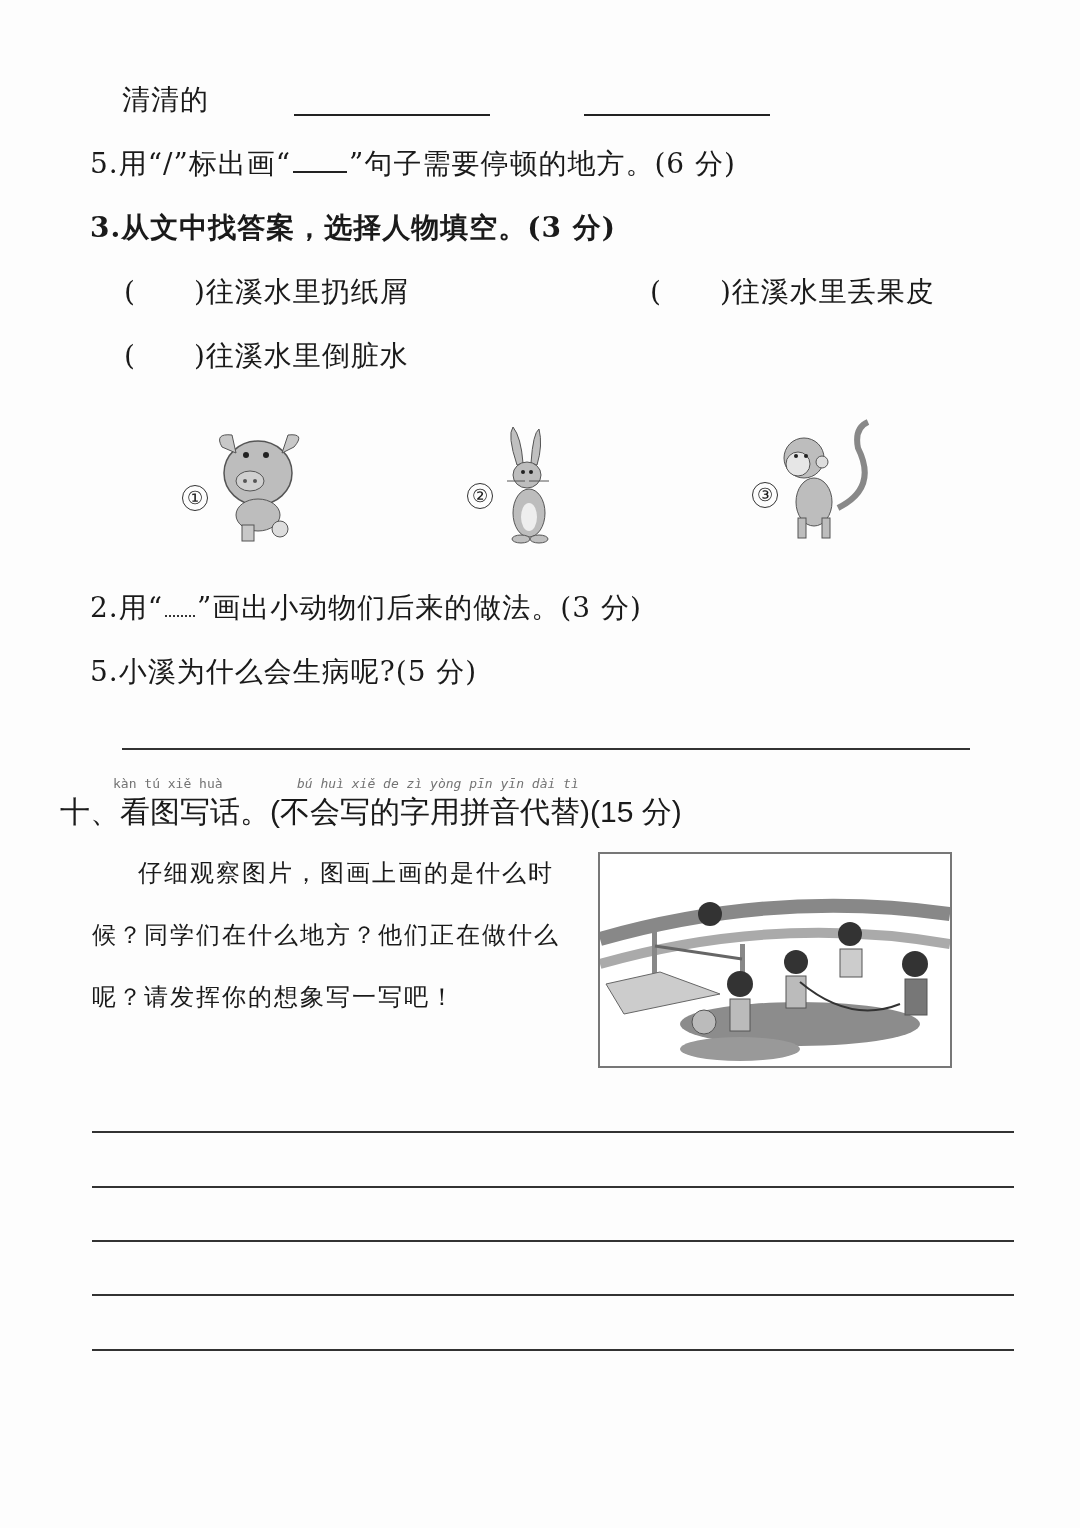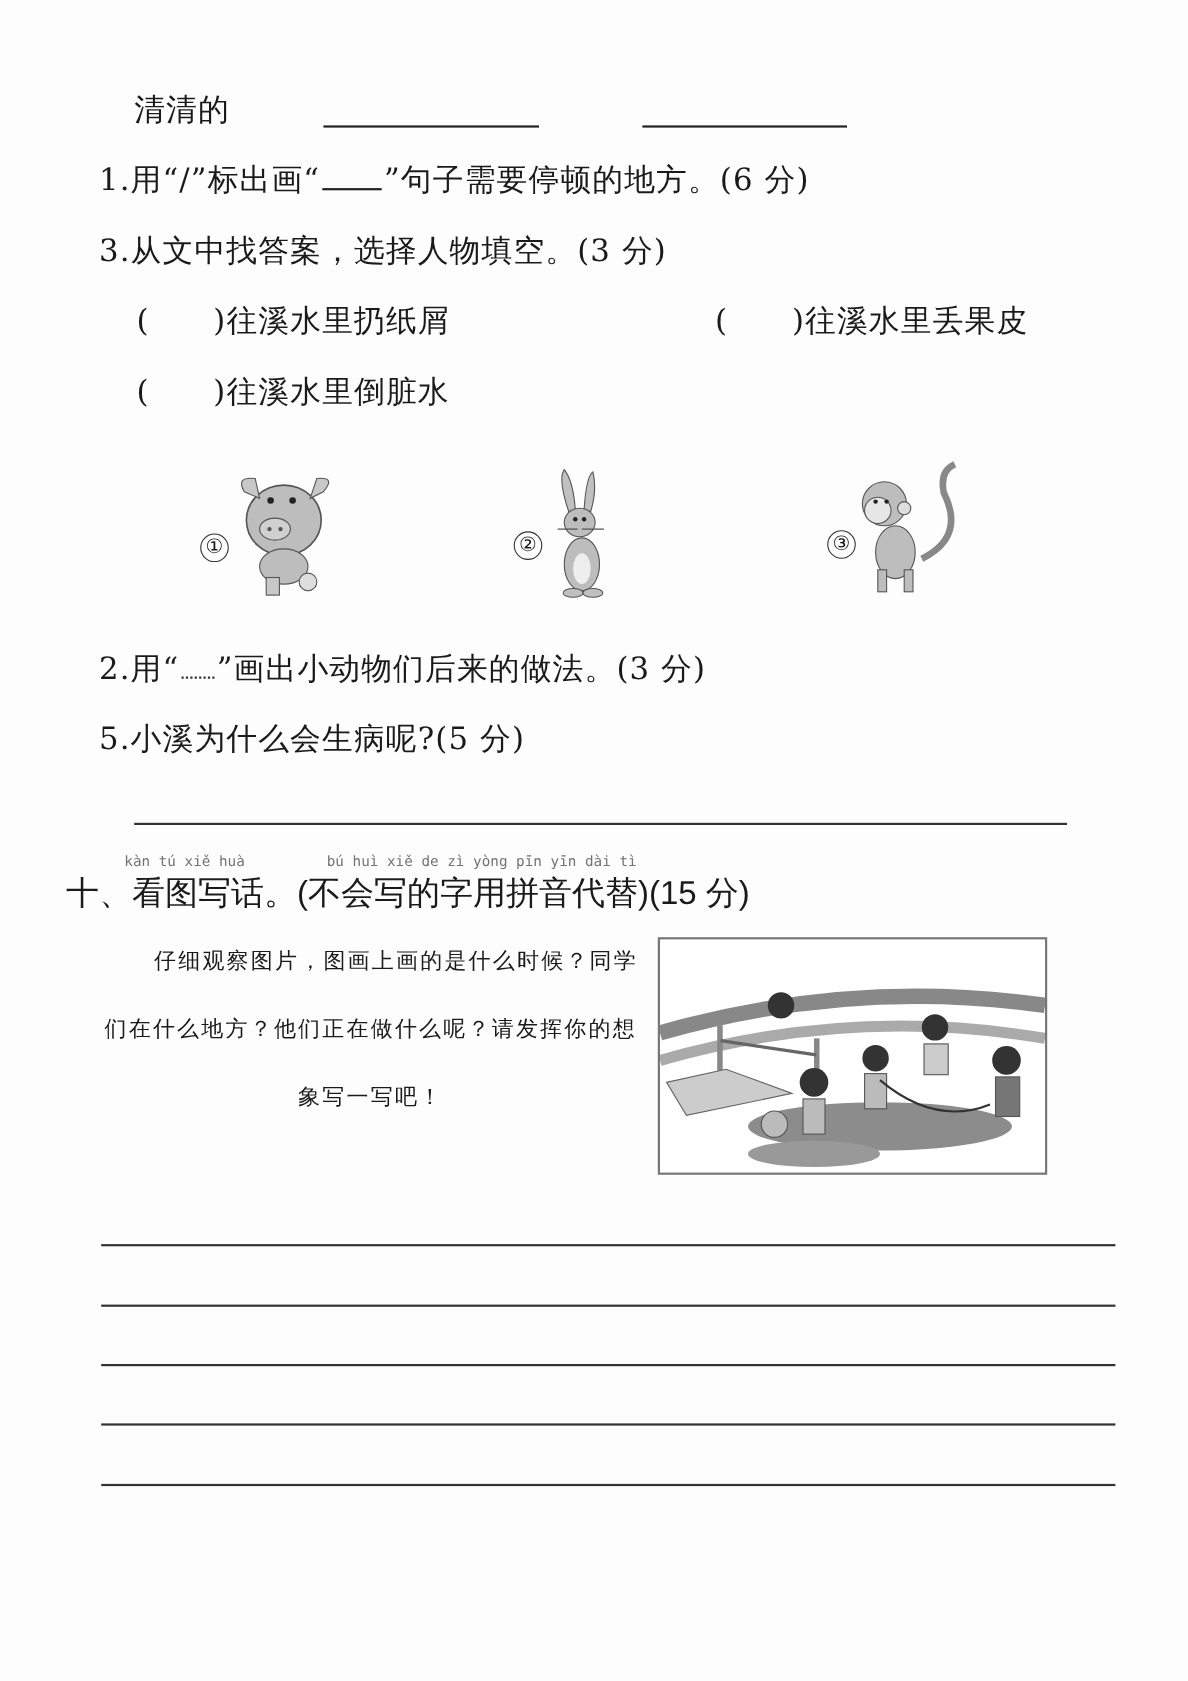--- a/index.html
+++ b/index.html
@@ -16,35 +16,35 @@
     display: inline-block; width: 30px; height: 12px; vertical-align: baseline;
     border-bottom: 2px dotted #333; margin: 0 2px;
   }
   .under { display: inline-block; width: 54px; border-bottom: 2px solid #222; height: 26px; margin: 0 2px; }
   .num-circle {
     position: absolute; width: 24px; height: 24px; border: 1.5px solid #333; border-radius: 50%;
     font-size: 18px; line-height: 24px; text-align: center; font-family: "DejaVu Serif", serif;
   }
   .heading { font-family: Liberation Sans, sans-serif; font-size: 30px; white-space: nowrap; }
   .pinyin { font-family: "DejaVu Sans Mono", "Liberation Mono", monospace; font-size: 13px; color: #737373; white-space: nowrap; }
-  .para { font-size: 20px; line-height: 62px; letter-spacing: 2px; width: 490px; text-align: center; }
+  .para { font-size: 24px; line-height: 62px; letter-spacing: 2px; width: 490px; }
   .picture { position: absolute; border: 2px solid #777; background: #fff; overflow: hidden; }
 </style>
 </head>
 <body>
 
 <div class="abs q" style="left:122px; top:80px;">清清的</div>
 <div class="blank" style="left:294px; top:114px; width:196px;"></div>
 <div class="blank" style="left:584px; top:114px; width:186px;"></div>
 
 <div class="abs q" style="left:90px; top:144px;">
-  <span>1.用“/”标出画“</span><span class="under"></span><span>”句子需要停顿的地方。(6 分)</span>
+  <span>5.用“/”标出画“</span><span class="under"></span><span>”句子需要停顿的地方。(6 分)</span>
 </div>
 
-<div class="abs q" style="left:90px; top:208px;">3.从文中找答案，选择人物填空。(3 分)</div>
+<div class="abs q" style="left:90px; top:208px;font-weight:bold;">3.从文中找答案，选择人物填空。(3 分)</div>
 
 <div class="abs q" style="left:124px; top:272px;">
   <span class="paren">(　　)</span><span>往溪水里扔纸屑</span>
 </div>
 <div class="abs q" style="left:650px; top:272px;">
   <span class="paren">(　　)</span><span>往溪水里丢果皮</span>
 </div>
 <div class="abs q" style="left:124px; top:336px;">
   <span class="paren">(　　)</span><span>往溪水里倒脏水</span>
 </div>
@@ -99,21 +99,21 @@
 </div>
 
 <div class="abs q" style="left:90px; top:588px;">
   <span>2.用“</span><span class="wavy"></span><span>”画出小动物们后来的做法。(3 分)</span>
 </div>
 
 <div class="abs q" style="left:90px; top:652px;">5.小溪为什么会生病呢?(5 分)</div>
 <div class="line" style="left:122px; top:748px; width:848px;"></div>
 
 <div class="abs pinyin" style="left:113px; top:776px;">kàn  tú  xiě  huà</div>
-<div class="abs pinyin" style="left:297px; top:776px;">bú  huì  xiě  de   zì  yòng pīn  yīn  dài  tì</div>
+<div class="abs pinyin" style="left:297px; top:776px;font-style:italic;">bú  huì  xiě  de   zì  yòng pīn  yīn  dài  tì</div>
 <div class="abs heading" style="left:60px; top:792px;">
   <span>十、</span><span>看图写话。</span><span>(不会写的字用拼音代替)</span><span>(15 分)</span>
 </div>
 
 <div class="abs para" style="left:92px; top:842px; text-indent:46px;">仔细观察图片，图画上画的是什么时候？同学们在什么地方？他们正在做什么呢？请发挥你的想象写一写吧！</div>
 
 <div class="picture" style="left:598px; top:852px; width:350px; height:212px;">
   <svg width="350" height="212" viewBox="0 0 350 212">
     <path d="M0 85 Q175 35 350 60" fill="none" stroke="#888" stroke-width="14"></path>
     <path d="M0 110 Q175 60 350 90" fill="none" stroke="#aaa" stroke-width="10"></path>

